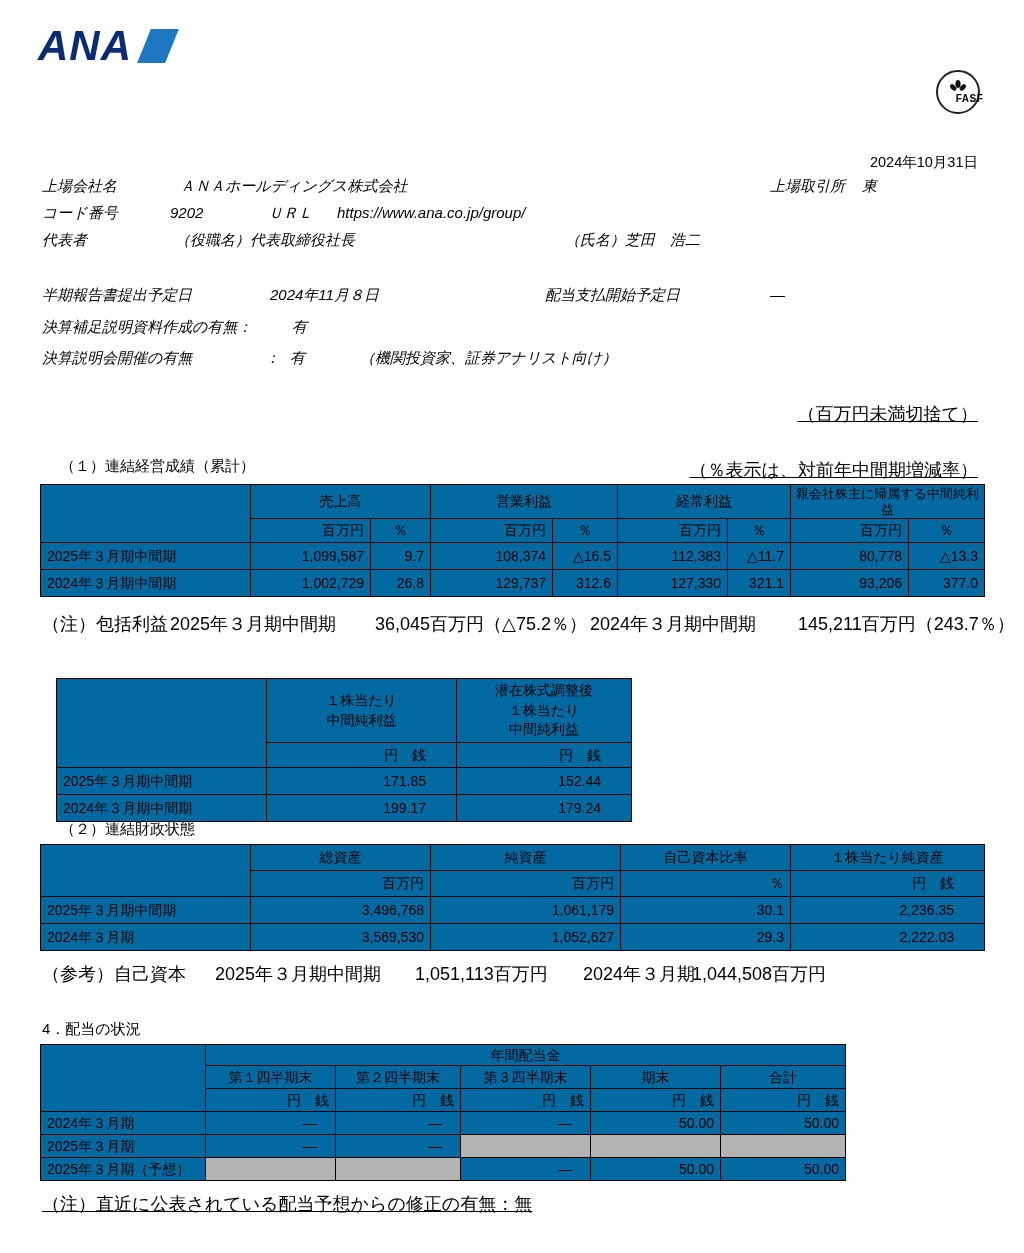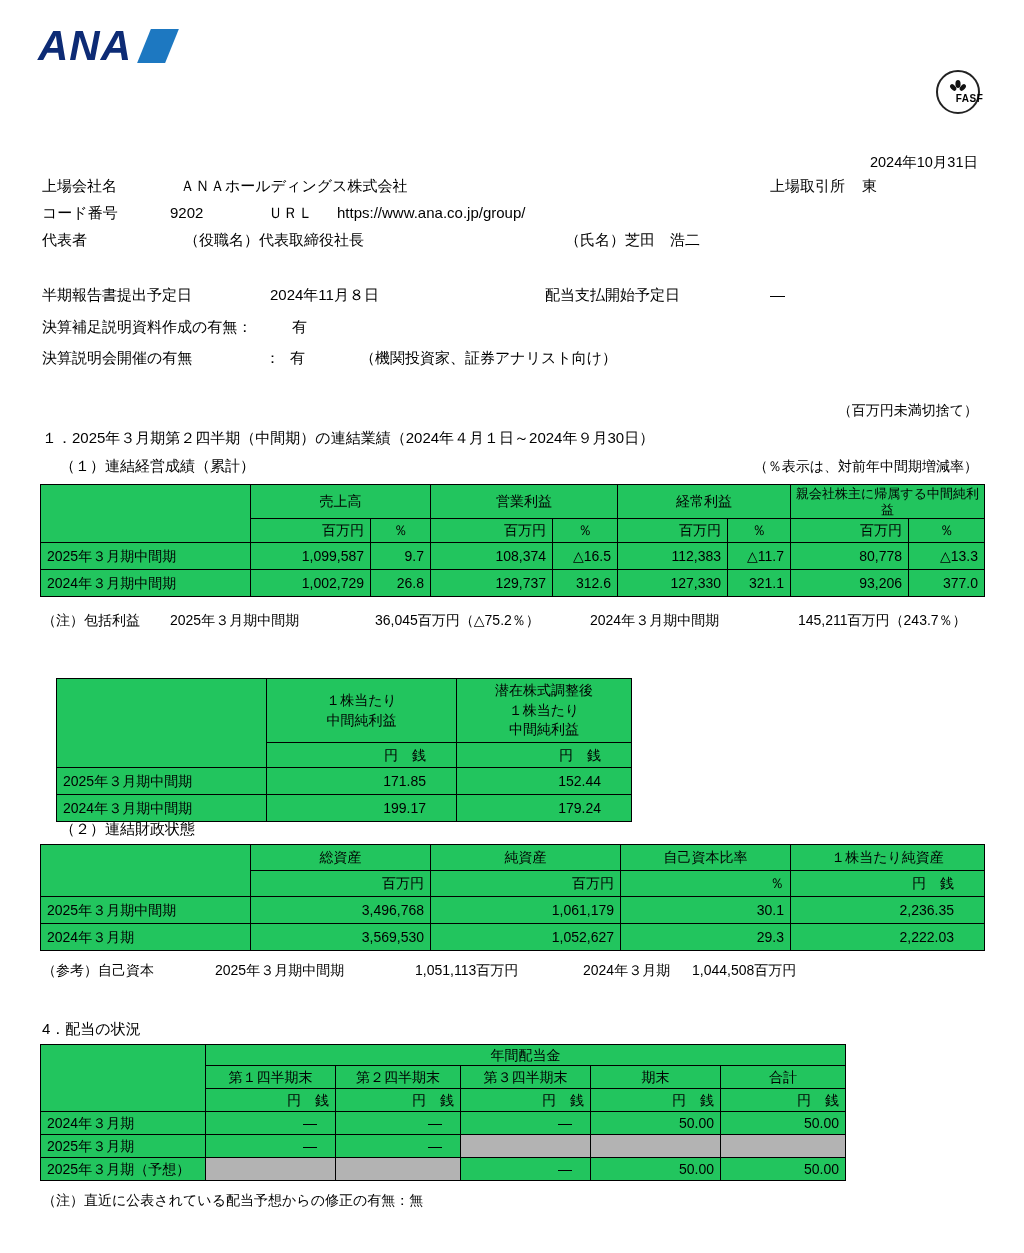--- a/index.html
+++ b/index.html
@@ -19,28 +19,28 @@
   
   .fasf { position:absolute; left:936px; top:70px; width:44px; height:44px; border:2px solid #222; border-radius:50%;
           display:flex; flex-direction:column; align-items:center; justify-content:center; gap:1px; }
   .fasf-label { font-size:10px; font-weight:bold; letter-spacing:0.5px; line-height:1;margin-left:23px; }
 
   .doc-title { position:absolute; left:0; right:0; top:116px; text-align:center; font-size:19px; font-weight:bold; }
   .doc-date  { position:absolute; right:46px; top:153px; font-size:14.5px; }
 
   .info { position:absolute; left:42px; top:177px; width:940px; height:200px; }
   .irow { position:absolute; left:0; width:940px; height:22px; white-space:nowrap; }
-  .irow span { white-space:nowrap; }
+  .irow span { white-space:nowrap;font-style:italic; }
   .pos { position:absolute; top:0; }
 
-  .note { font-size:14px; }
+  .note { font-size:18px;text-decoration:underline; }
   .heading { font-size:15px; }
 
   
-  .t { position:absolute; border-collapse:collapse; table-layout:fixed; background:#22c55e; }
+  .t { position:absolute; border-collapse:collapse; table-layout:fixed; background:#0369a1; }
   .t th, .t td { border:1px solid #000; font-size:14px; font-weight:normal; padding:0 6px;
                  white-space:nowrap; overflow:hidden; line-height:1.2; }
   .t th { text-align:center; }
   .l { text-align:left; }
   .r { text-align:right; }
   .c { text-align:center; }
   .pr30 { padding-right:30px !important; }
   .dashc { text-align:right; padding-right:18px !important; }
   .wrap { white-space:normal !important; font-size:13px !important; padding:0 3px !important; }
   .pre  { white-space:pre-line !important; line-height:1.4 !important; }
@@ -75,21 +75,21 @@
       <span class="pos" style="left:820px;">東</span>
     </div>
     <div class="irow" style="top:27px;">
       <span class="pos" style="left:0;">コード番号</span>
       <span class="pos" style="left:128px;">9202</span>
       <span class="pos" style="left:226px;">ＵＲＬ</span>
       <span class="pos" style="left:295px;">https://www.ana.co.jp/group/</span>
     </div>
     <div class="irow" style="top:54px;">
       <span class="pos" style="left:0;">代表者</span>
-      <span class="pos" style="left:142px;text-align:right;"><span>（役職名）</span><span>代表取締役社長</span></span>
+      <span class="pos" style="left:133px;text-align:right;"><span>（役職名）</span><span>代表取締役社長</span></span>
       <span class="pos" style="left:523px;"><span>（氏名）</span><span>芝田　浩二</span></span>
     </div>
     <div class="irow" style="top:109px;">
       <span class="pos" style="left:0;">半期報告書提出予定日</span>
       <span class="pos" style="left:228px;">2024年11月８日</span>
       <span class="pos" style="left:503px;">配当支払開始予定日</span>
       <span class="pos" style="left:728px;">―</span>
     </div>
     <div class="irow" style="top:141px;">
       <span class="pos" style="left:0;">決算補足説明資料作成の有無：</span>
@@ -98,21 +98,20 @@
     <div class="irow" style="top:172px;">
       <span class="pos" style="left:0;">決算説明会開催の有無</span>
       <span class="pos" style="left:223px;">：</span>
       <span class="pos" style="left:248px;">有</span>
       <span class="pos" style="left:318px;">（機関投資家、証券アナリスト向け）</span>
     </div>
   </div>
 
   <div class="abs note" style="right:46px; top:402px;">（百万円未満切捨て）</div>
 
-  <div class="abs heading" style="left:42px; top:429px;">１．2025年３月期第２四半期（中間期）の連結業績（2024年４月１日～2024年９月30日）</div>
   <div class="abs heading" style="left:60px; top:457px;">（１）連結経営成績（累計）</div>
   <div class="abs note" style="right:46px; top:458px;">（％表示は、対前年中間期増減率）</div>
 
   <table class="t" style="left:40px; top:484px; width:944px;">
     <colgroup>
       <col style="width:210px">
         <col style="width:120px">
         <col style="width:60px">
       <col style="width:122px">
         <col style="width:65px">

